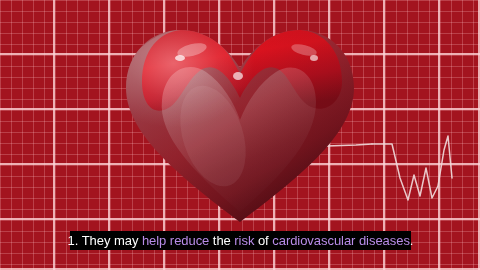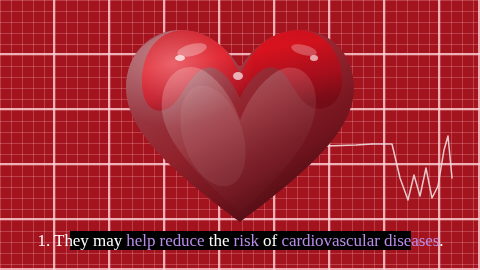--- a/index.html
+++ b/index.html
@@ -54,22 +54,22 @@
   .caption-bar{
     position:absolute;
     left:70px;top:231px;
     width:341px;height:19px;
     background:#000000;
     display:flex;align-items:center;justify-content:center;
     box-sizing:border-box;
     padding:0 6px;
   }
   .caption-text{
-    font-family:Liberation Serif, serif;
-    font-size:17px;
+    font-family:Liberation Sans, sans-serif;
+    font-size:13px;
     line-height:19px;
     white-space:nowrap;
     letter-spacing:-0.05px;
     color:#ffffff;
   }
   .caption-text .hl{color:#b98ce8;}
 </style>
 </head>
 <body>
 

